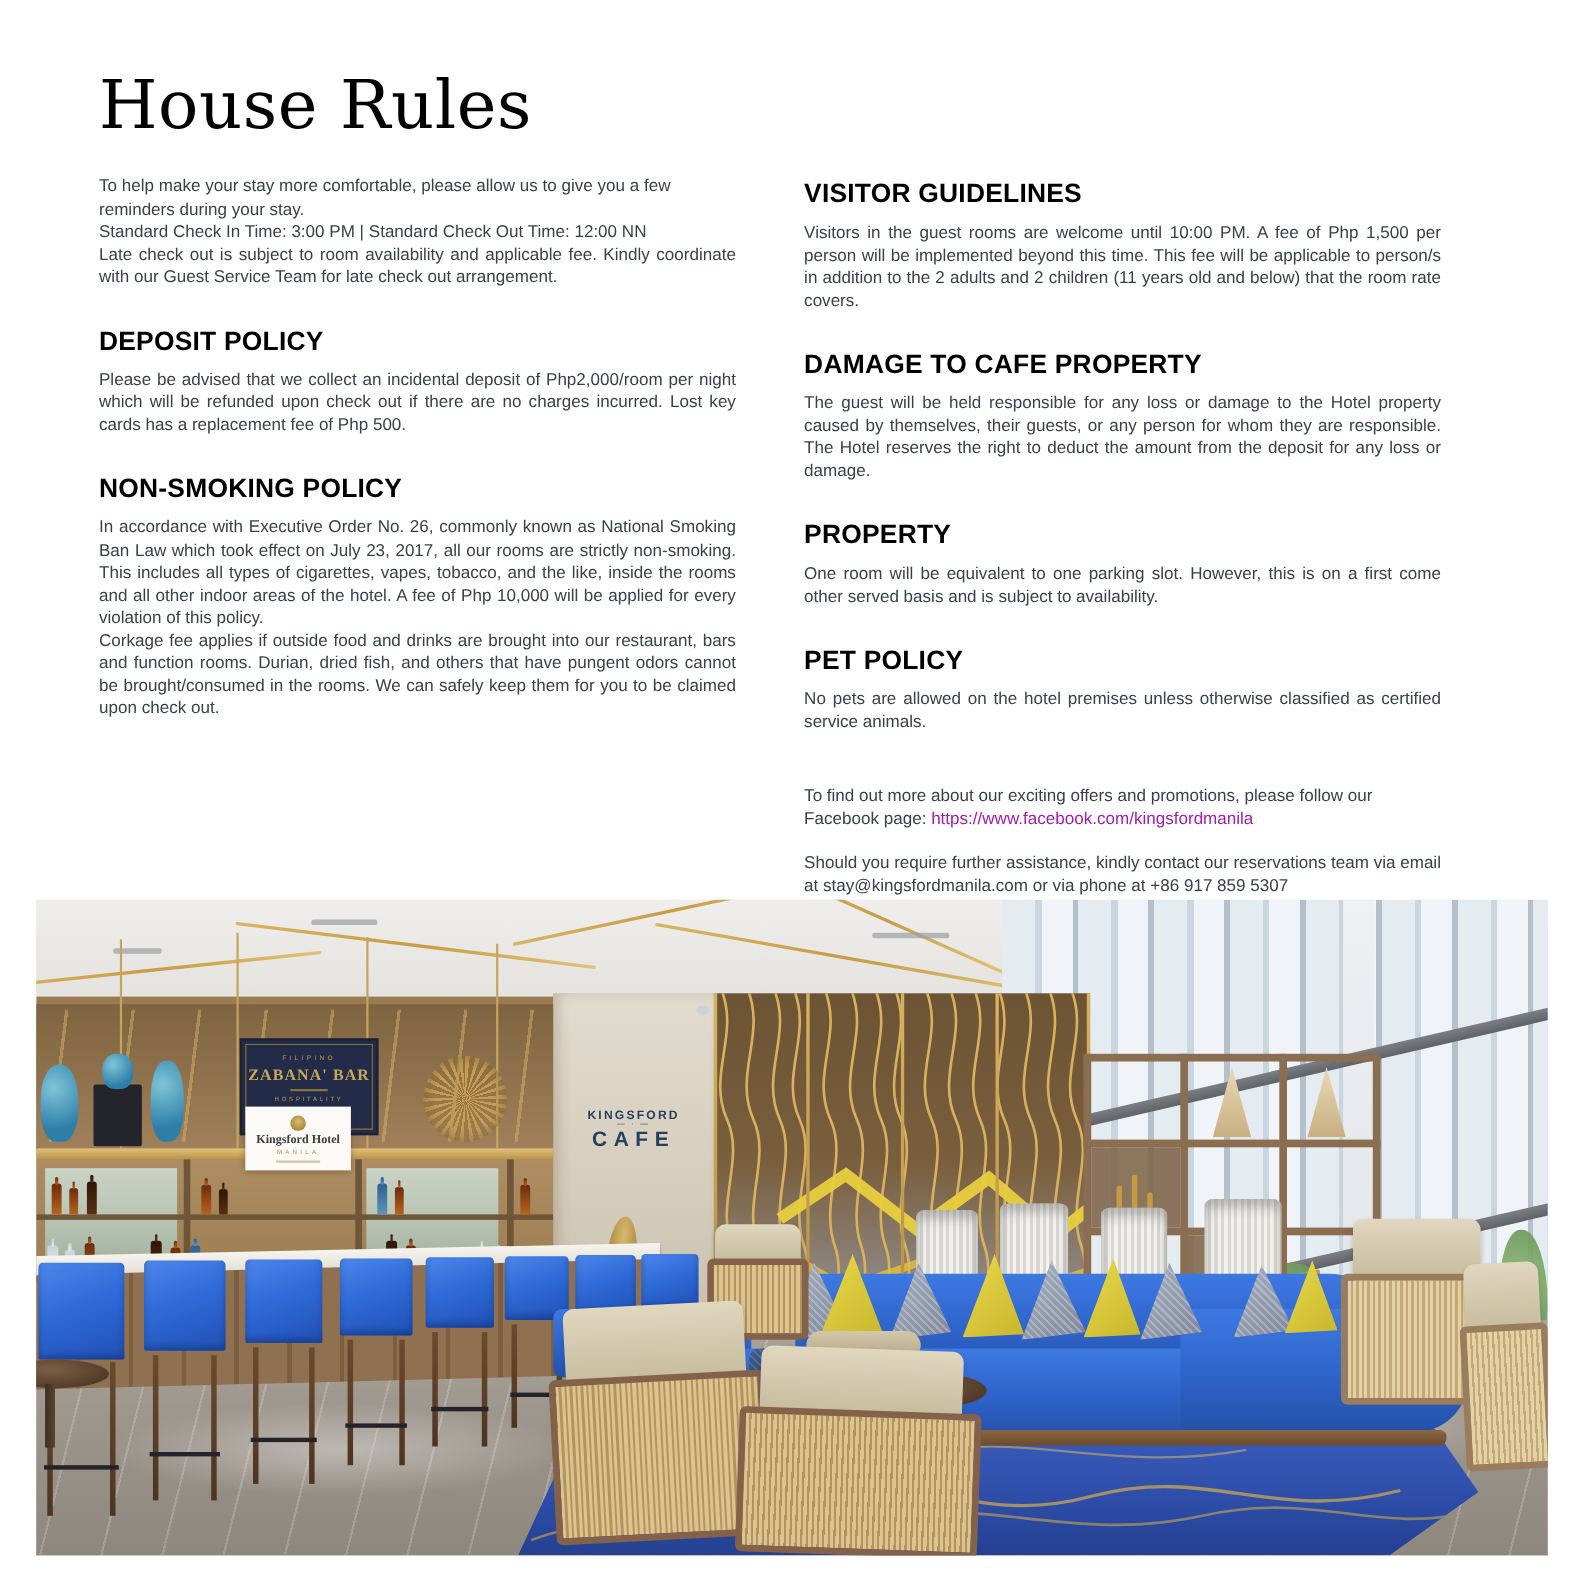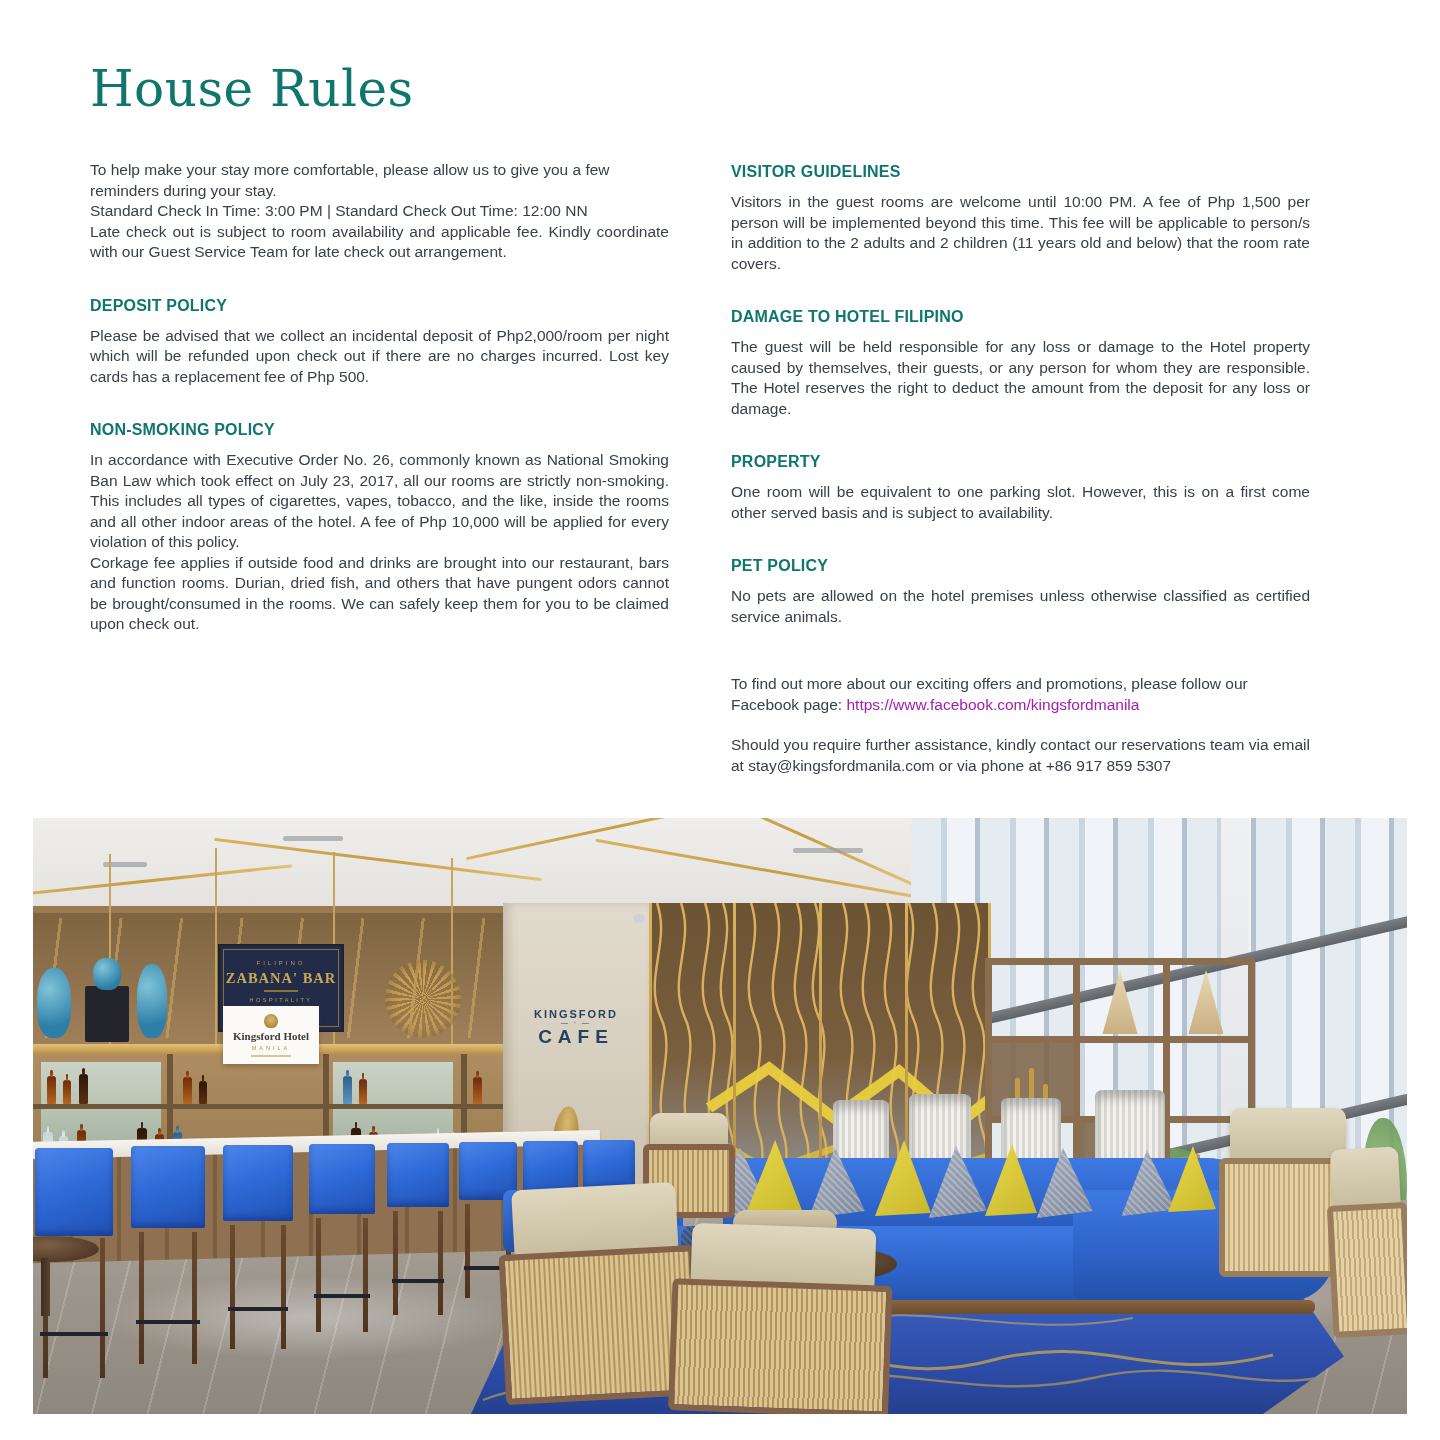--- a/index.html
+++ b/index.html
@@ -1,25 +1,25 @@
 <!DOCTYPE html>
 <html><head>
 <meta charset="utf-8">
 <style>
   html,body{margin:0;padding:0;background:#fff;}
   .page{position:relative;width:1440px;height:1440px;background:#ffffff;overflow:hidden;
         font-family:"Liberation Sans","DejaVu Sans",sans-serif;}
   .title{position:absolute;left:90px;top:60px;margin:0;
          font-family:"DejaVu Serif","Liberation Serif",serif;font-weight:500;
-         font-size:50px;letter-spacing:.5px;color:#0f766e;}
+         font-size:61px;letter-spacing:.5px;color:#000000;}
   .columns{position:absolute;left:90px;top:160px;width:1220px;display:flex;gap:62px;}
   .col{flex:1;min-width:0;}
   .body-p{font-size:15.5px;line-height:20.5px;color:#39404a;text-align:justify;margin:0;}
   .body-p.nj{text-align:left;}
-  h2.sec{font-size:16px;color:#0f766e;margin:34px 0 11px 0;font-weight:700;letter-spacing:.2px;}
+  h2.sec{font-size:24px;color:#000000;margin:34px 0 11px 0;font-weight:700;letter-spacing:.2px;}
   h2.sec.first{margin-top:3px;}
   .footer-block{margin-top:47px;}
   .footer-block .body-p{text-align:left;}
   .gap20{height:20px;}
   a.gold-link{color:#a21caf;text-decoration:none;}
 
   
   .photo{position:absolute;left:33px;top:818px;width:1374px;height:596px;overflow:hidden;
          background:linear-gradient(180deg,#ecebe8 0%,#e2e0dc 28%,#d8d4cd 45%,#b6afa6 70%,#a39c93 100%);}
   .abs{position:absolute;}
@@ -174,21 +174,21 @@
       <h2 class="sec">NON-SMOKING POLICY</h2>
       <p class="body-p">In accordance with Executive Order No. 26, commonly known as National Smoking Ban Law which took effect on July 23, 2017, all our rooms are strictly non-smoking. This includes all types of cigarettes, vapes, tobacco, and the like, inside the rooms and all other indoor areas of the hotel. A fee of Php 10,000 will be applied for every violation of this policy.</p>
 
       <p class="body-p">Corkage fee applies if outside food and drinks are brought into our restaurant, bars and function rooms. Durian, dried fish, and others that have pungent odors cannot be brought/consumed in the rooms. We can safely keep them for you to be claimed upon check out.</p>
     </div>
 
     <div class="col">
       <h2 class="sec first">VISITOR GUIDELINES</h2>
       <p class="body-p">Visitors in the guest rooms are welcome until 10:00 PM. A fee of Php 1,500 per person will be implemented beyond this time. This fee will be applicable to person/s in addition to the 2 adults and 2 children (11 years old and below) that the room rate covers.</p>
 
-      <h2 class="sec">DAMAGE TO HOTEL FILIPINO</h2>
+      <h2 class="sec">DAMAGE TO CAFE PROPERTY</h2>
       <p class="body-p">The guest will be held responsible for any loss or damage to the Hotel property caused by themselves, their guests, or any person for whom they are responsible. The Hotel reserves the right to deduct the amount from the deposit for any loss or damage.</p>
 
       <h2 class="sec">PROPERTY</h2>
       <p class="body-p">One room will be equivalent to one parking slot. However, this is on a first come other served basis and is subject to availability.</p>
 
       <h2 class="sec">PET POLICY</h2>
       <p class="body-p">No pets are allowed on the hotel premises unless otherwise classified as certified service animals.</p>
 
       <div class="footer-block">
         <p class="body-p"><span>To find out more about our exciting offers and promotions, please follow our Facebook page: </span><a class="gold-link" href="#">https://www.facebook.com/kingsfordmanila</a></p>

